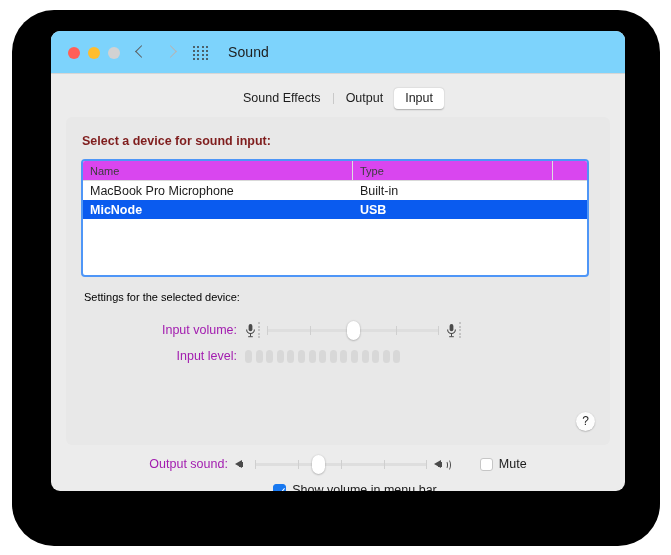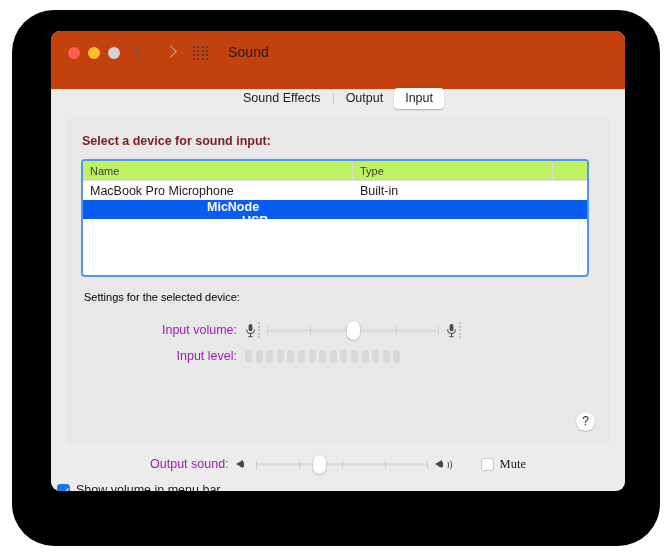--- a/index.html
+++ b/index.html
@@ -35,22 +35,22 @@
     height: 460px;
     background: #ececec;
     border-radius: 9px;
     overflow: hidden;
     box-shadow: 0 1px 3px rgba(0,0,0,0.35);
   }
 
   
   .titlebar {
     position: relative;
-    height: 59px;
-    background: #c2410c;
+    height: 43px;
+    background: #7dd3fc;
     border-bottom: 1px solid #d6d6d6;
     box-sizing: border-box;
   }
   .traffic {
     position: absolute;
     left: 17px;
     top: 16px;
     display: flex;
     gap: 8px;
   }
@@ -231,21 +231,21 @@
     height: 118px;
     background: #ffffff;
     border: 2px solid #4e96f7;
     border-radius: 4px;
     box-sizing: border-box;
     overflow: hidden;
   }
   .thead {
     display: flex;
     height: 20px;
-    background: #bef264;
+    background: #d946ef;
     border-bottom: 1px solid #d9d9d9;
     box-sizing: border-box;
   }
   .th {
     font-size: 11px;
     color: #3c3c3c;
     padding-left: 7px;
     line-height: 20px;
     box-sizing: border-box;
   }
@@ -253,21 +253,20 @@
   .th.type { width: 200px; border-right: 1px solid #dedede; }
   .th.tail { flex: 1; }
 
   .trow {
     display: flex;
     height: 19px;
     align-items: center;
   }
   .trow.selected {
     background: #0a5bef;
-    flex-direction: column;
   }
   .td {
     font-size: 12.5px;
     color: #1b1b1b;
     padding-left: 7px;
     box-sizing: border-box;
   }
   .td.name { width: 270px; }
   .td.type { width: 200px; }
   .trow.selected .td {
@@ -424,24 +423,25 @@
     border-top-color: transparent;
     border-bottom-color: transparent;
     border-radius: 50%;
   }
   .spk .w1 { left: 9px;  top: 4px;   width: 3px; height: 6px; }
   .spk .w2 { left: 10px; top: 2px;   width: 5px; height: 10px; }
   .spk.large { width: 20px; }
 
   .checkrow {
     position: absolute;
-    left: 6px;
+    left: 17px;
     top: 452px;
     width: 574px;
     display: flex;
+    justify-content: center;
     align-items: center;
   }
   .cbox {
     width: 13px;
     height: 13px;
     border-radius: 3px;
     box-sizing: border-box;
     margin-right: 6px;
     position: relative;
   }
@@ -465,21 +465,20 @@
     transform: rotate(40deg);
   }
   .cb-label {
     font-size: 12.5px;
     color: #1b1b1b;
   }
   .mute-wrap {
     display: flex;
     align-items: center;
     margin-left: 26px;
-    font-family: Liberation Serif, serif;
   }
 </style>
 </head>
 <body>
 
 <div class="bezel"></div>
 
 <div class="window">
 
   <div class="titlebar">

